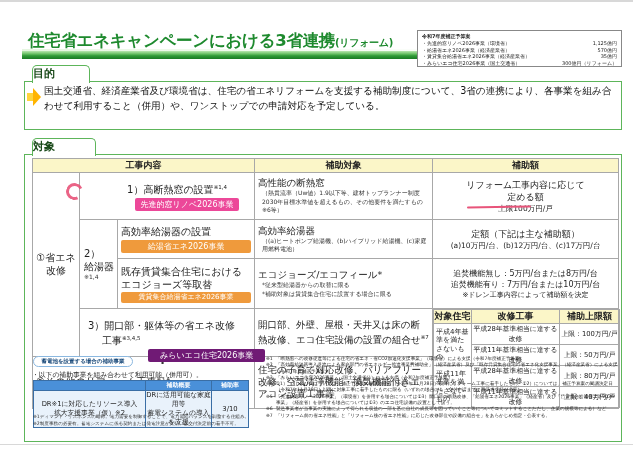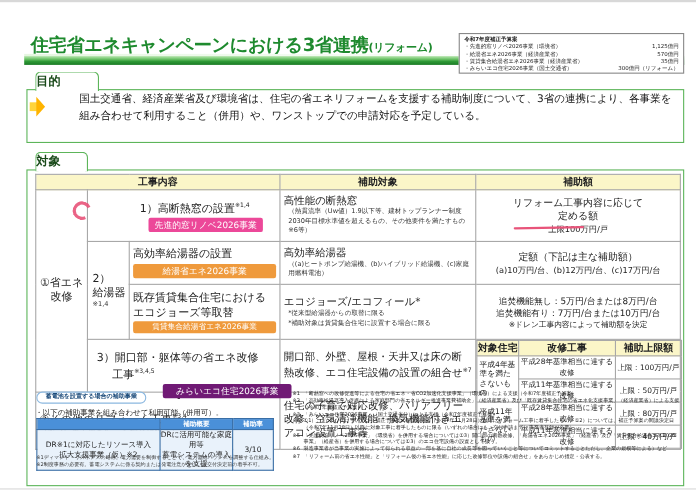--- a/index.html
+++ b/index.html
@@ -17,21 +17,21 @@
 
   .budget-box { position: absolute; left: 417px; top: 30px; width: 205px; height: 37px; background: #fff; border: 1px solid #888; padding: 2px 4px; font-size: 5px; line-height: 6.8px; z-index: 5; }
   .budget-box .bh { font-weight: bold; }
   .budget-row { display: flex; justify-content: space-between; }
 
   .section-tab { position: absolute; height: 18px; background: #fff; border: 1.5px solid #5db55a; border-bottom: none; border-radius: 5px 5px 0 0; font-size: 11px; font-weight: bold; color: #1a4a1a; line-height: 16px; z-index: 3; }
   .section-box { position: absolute; border: 1.5px solid #5db55a; background: #fff; }
 
   .purpose-text { position: absolute; left: 27px; top: 84px; width: 592px; font-size: 9.6px; line-height: 14.5px; color: #111; }
   .purpose-text .p1 { text-indent: 12px; }
-  .arrow-row { display: flex; align-items: flex-start; gap: 28px; }
+  .arrow-row { display: flex; align-items: flex-start; }
   .arrow { width: 13px; height: 22px; margin-right: 4px; margin-top: 4px; position: relative; flex-shrink: 0; }
   .arrow .shaft { position: absolute; left: 0; top: 5px; width: 7px; height: 8px; background: #ffd43b; }
   .arrow .head { position: absolute; left: 6px; top: 0; width: 0; height: 0; border-top: 9px solid transparent; border-bottom: 9px solid transparent; border-left: 8px solid #ffb400; }
 
   table.main { position: absolute; left: 32px; top: 158px; width: 586px; border-collapse: collapse; font-size: 9px; table-layout: fixed; }
   table.main td, table.main th { border: 1px solid #a8a8a8; vertical-align: middle; }
   table.main th { background: #fbf6c8; font-weight: bold; font-size: 9px; height: 14px; }
   .c-center { text-align: center; }
   .tag { display: inline-block; color: #fff; font-size: 8px; padding: 1px 6px; border-radius: 2px; line-height: 11px; white-space: nowrap; }
   .tag.blue { background: #ec4899; }
@@ -100,21 +100,21 @@
 <div class="purpose-text">
   <div class="arrow-row">
     <div class="arrow">
         <div class="shaft"></div>
         <div class="head"></div>
       </div>
     <div>国土交通省、経済産業省及び環境省は、住宅の省エネリフォームを支援する補助制度について、3省の連携により、各事業を組み合わせて利用すること（併用）や、ワンストップでの申請対応を予定している。</div>
   </div>
 </div>
 
-<div class="section-tab" style="left:32px; top:138px; width:48px;">対象</div>
+<div class="section-tab" style="left:32px; top:138px; width:64px;">対象</div>
 <div class="section-box" style="left:24px; top:154px; width:598px; height:288px;"></div>
 
 <table class="main">
   <colgroup>
     <col style="width:47px">
       <col style="width:38px">
       <col style="width:137px">
       <col style="width:178px">
       <col style="width:186px">
   </colgroup>

